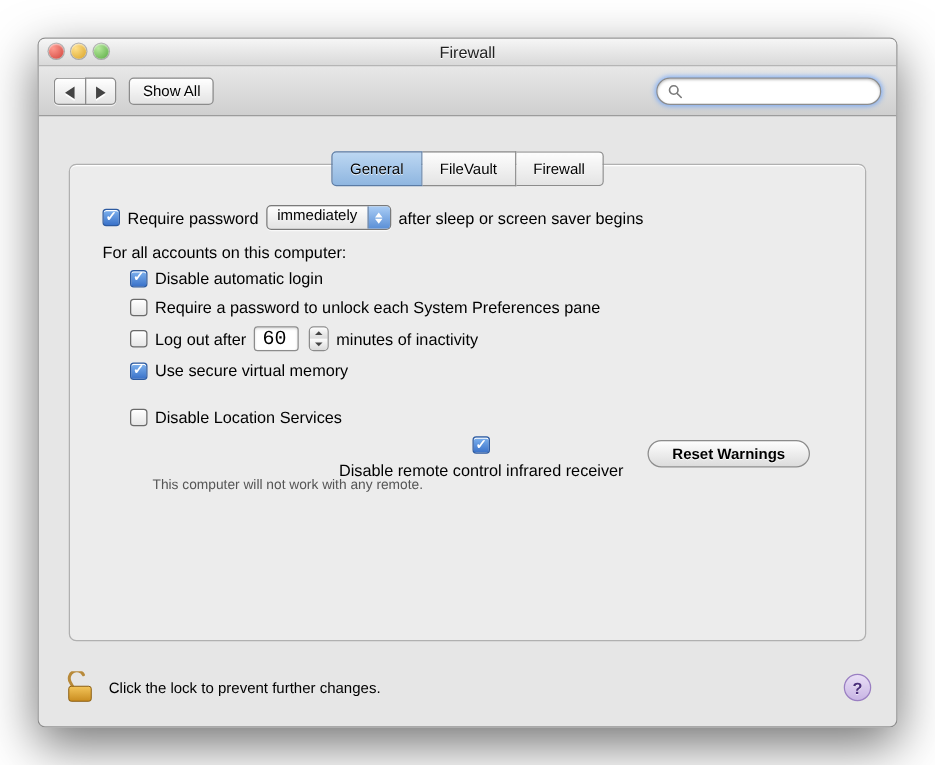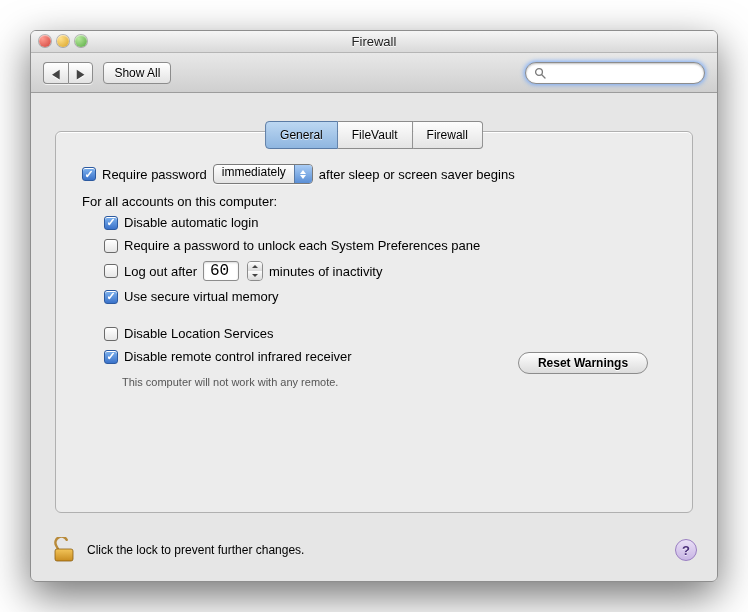--- a/index.html
+++ b/index.html
@@ -307,21 +307,21 @@
 
     <div style="height:14px"></div>
 
     <div class="row indent">
       <span class="check"></span>
       <span>Disable Location Services</span>
     </div>
 
     <button class="pill-btn right-col reset-pos">Reset Warnings</button>
 
-    <div class="row indent" style="margin-bottom:16px;">
+    <div class="row indent" style="margin-bottom:2px;flex-direction:column;">
       <span class="check on"></span>
       <span>Disable remote control infrared receiver</span>
     </div>
     <div class="subtext">This computer will not work with any remote.</div>
 
 
   </div>
 
   <div class="footer">
     <span class="lock-icon">

